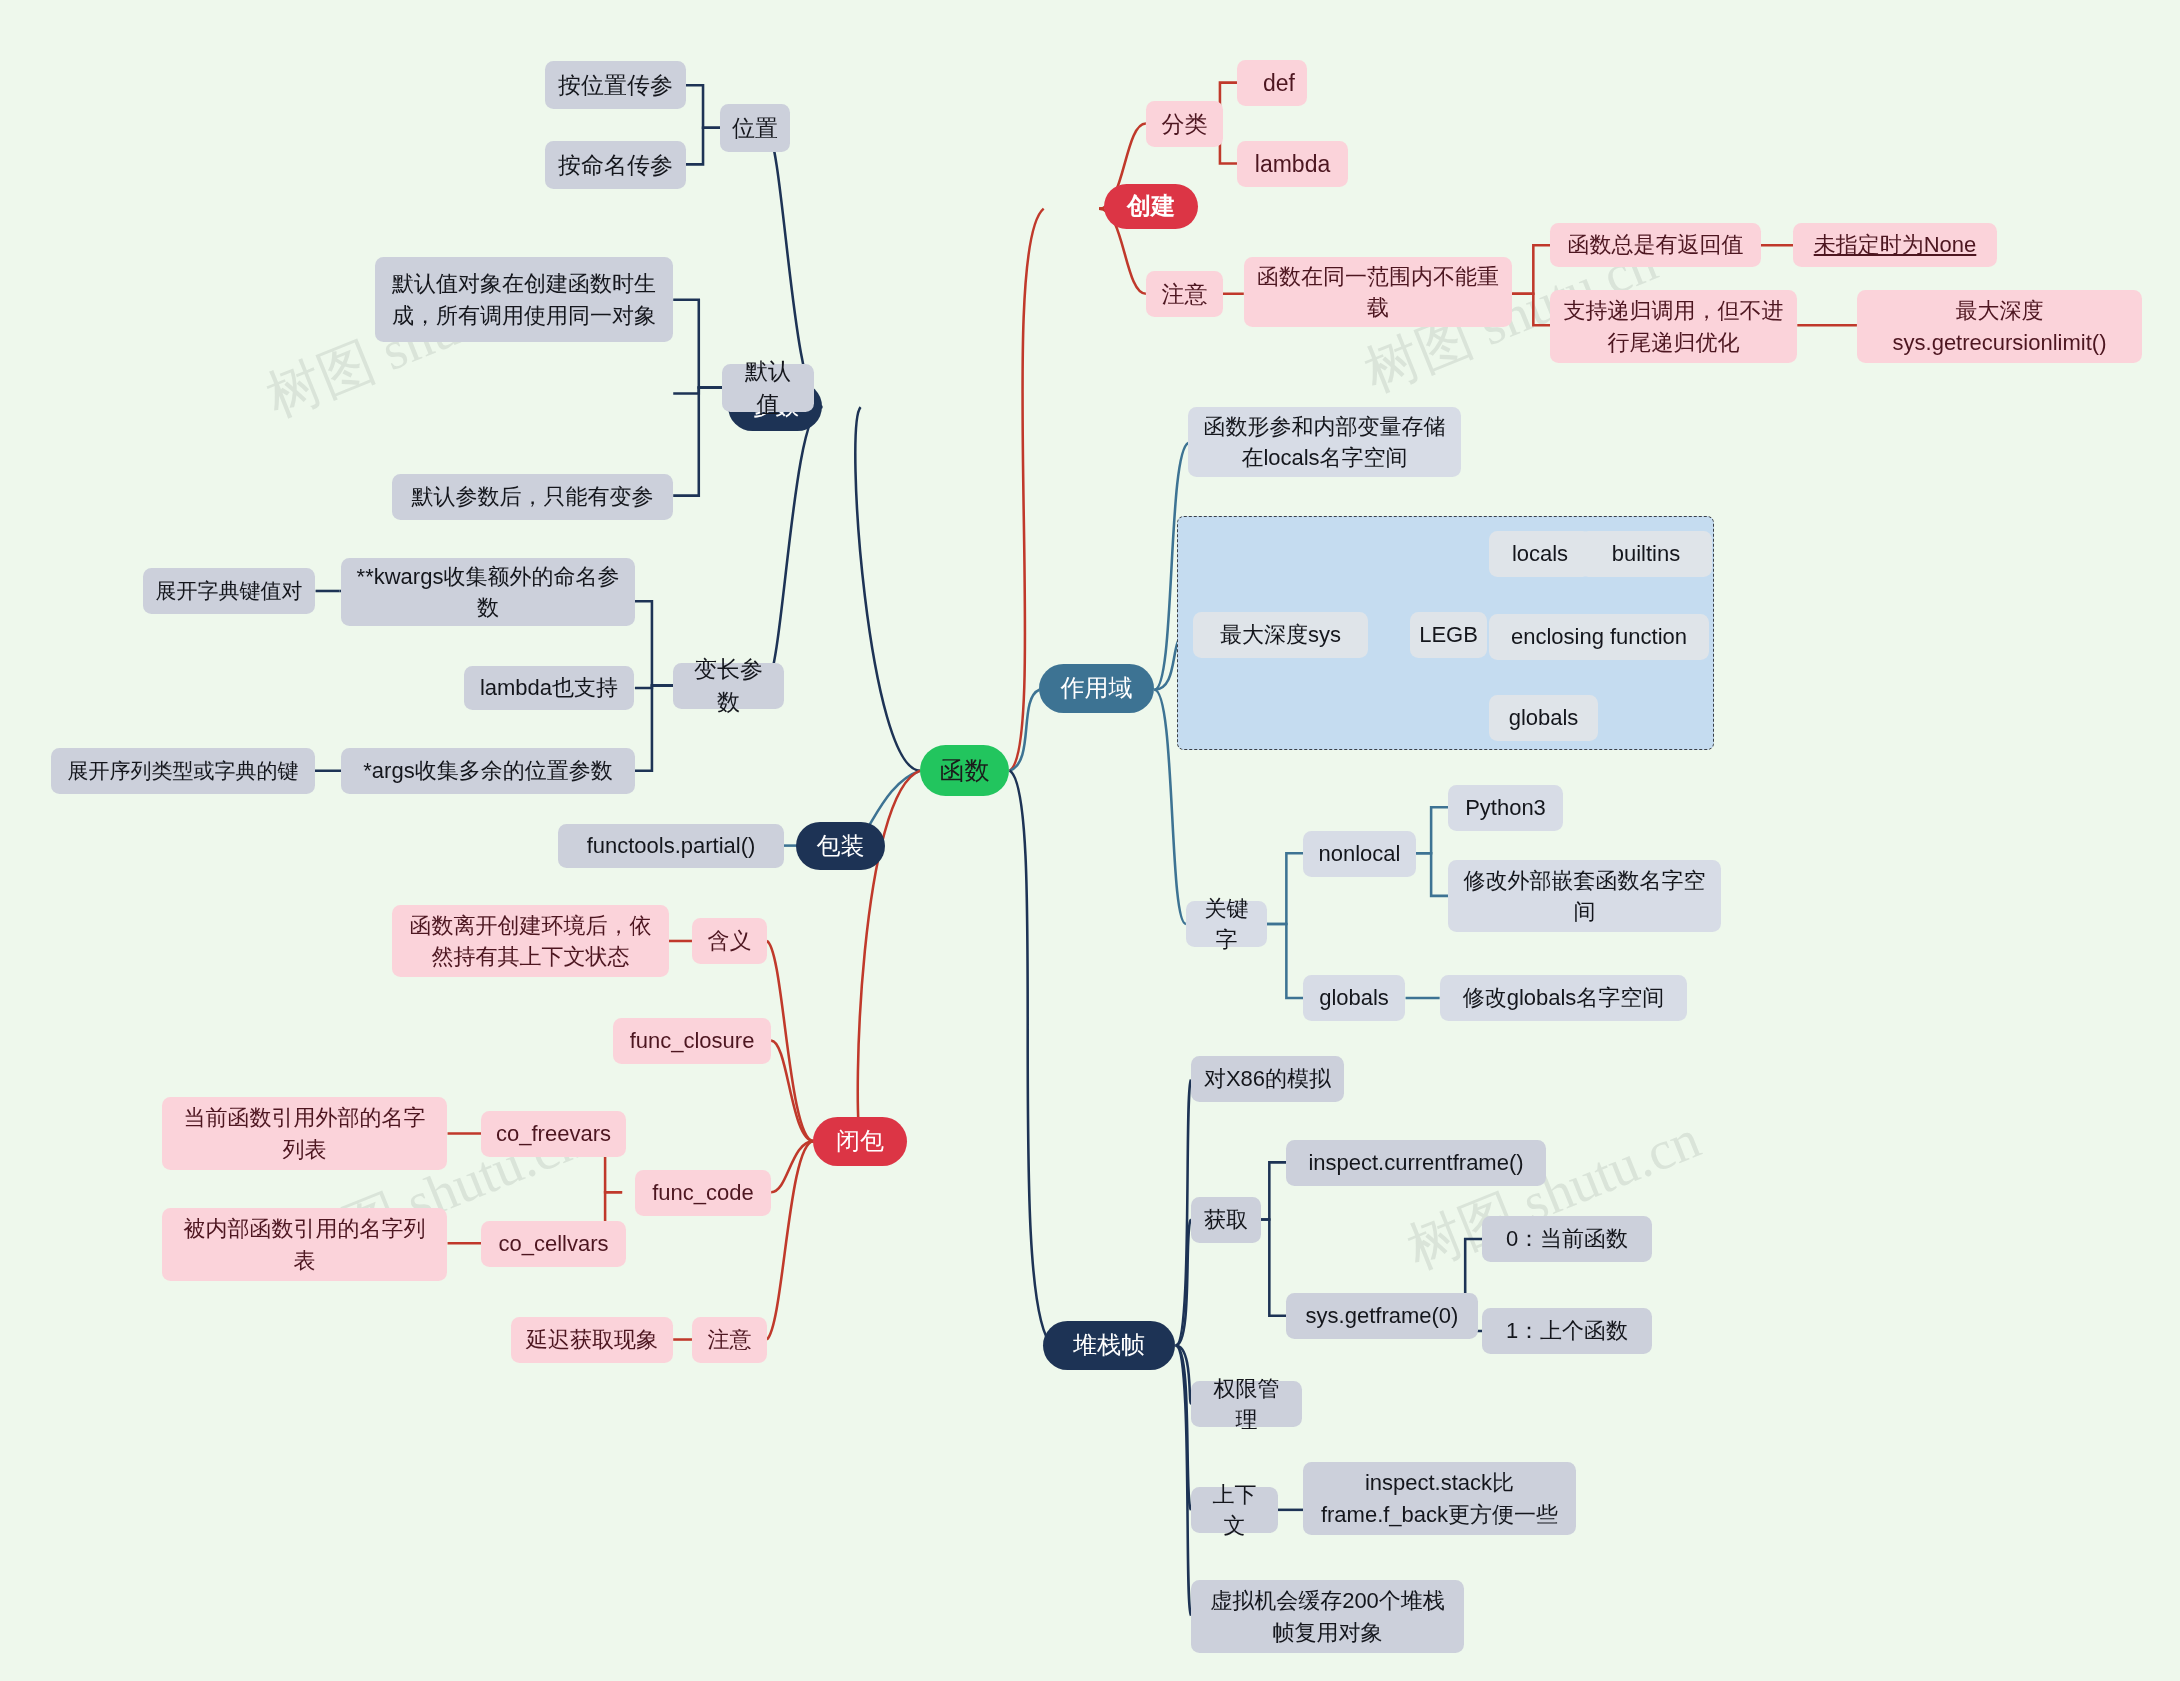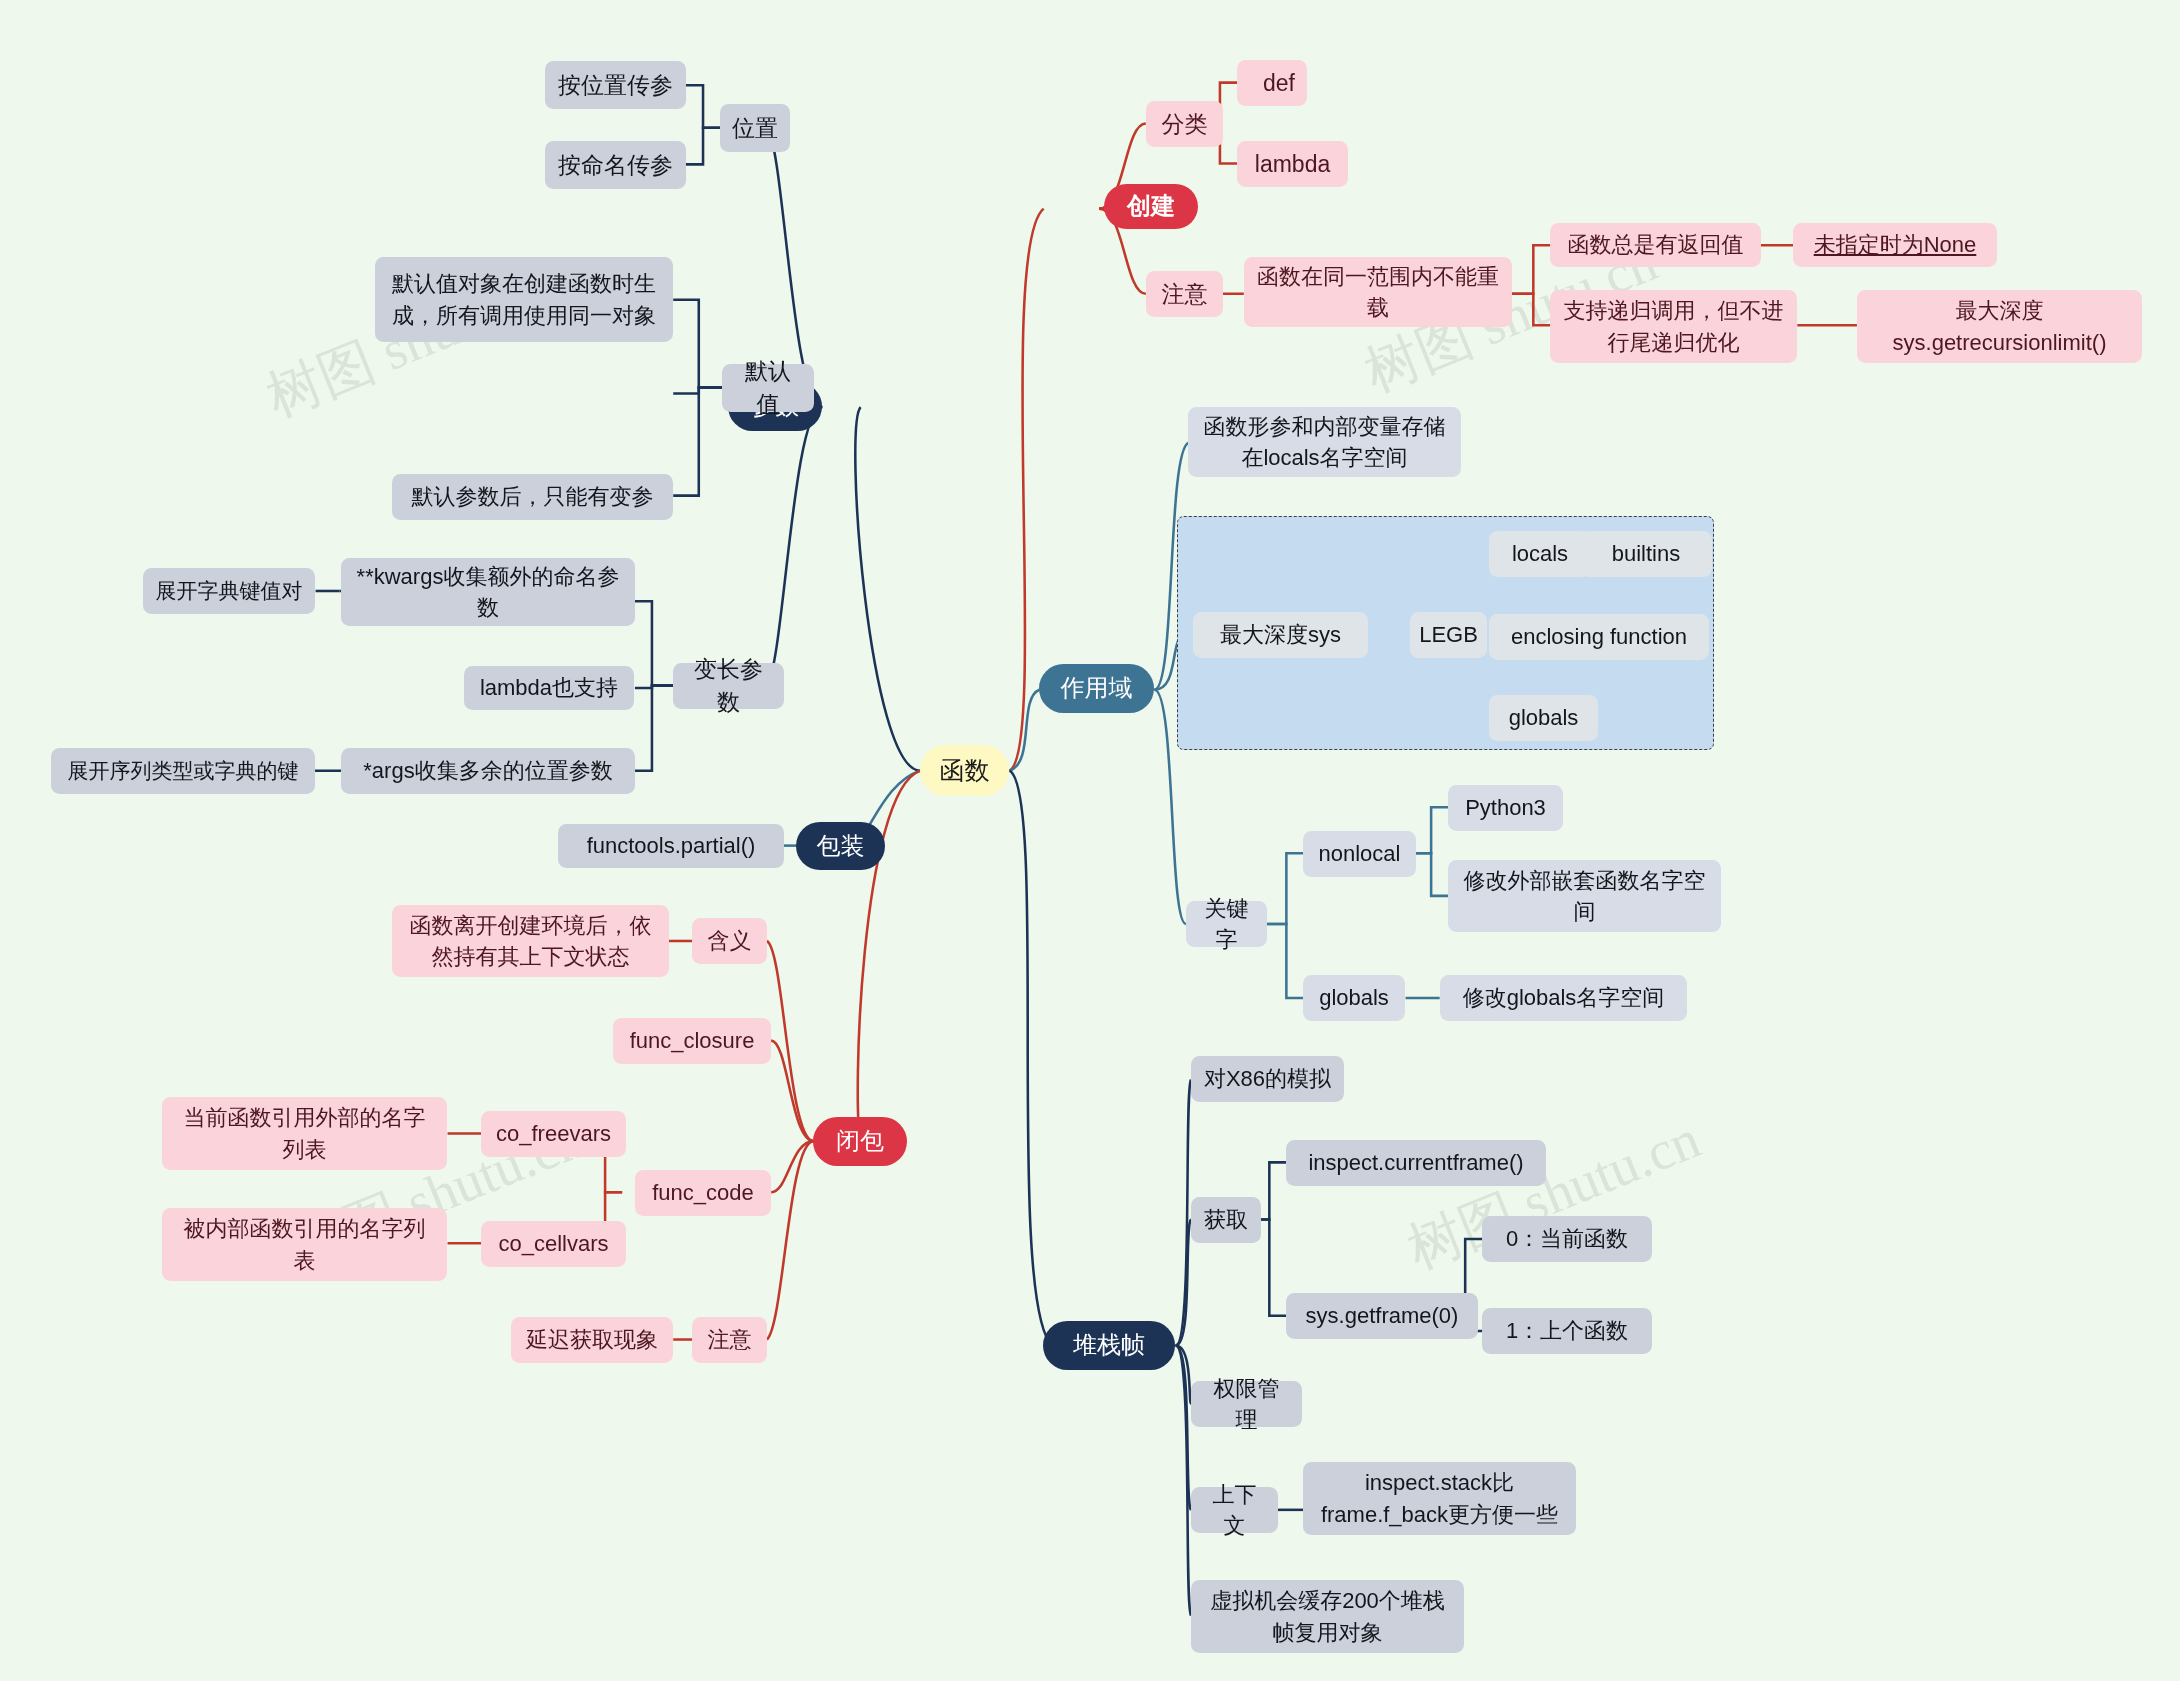--- a/index.html
+++ b/index.html
@@ -30,21 +30,21 @@
     justify-content: center;
     text-align: center;
     border-radius: 8.5px;
     line-height: 1.42;
     padding: 5.1px 12px;
     white-space: pre-line;
   }
 
   
   .n-root {
-    background: #fef9c3;
+    background: #22c55e;
     color: #1b1b1b;
     border-radius: 34px;
     font-size: 25px;
   }
   .n-main-dark {
     background: #1d3355;
     color: #ffffff;
     border-radius: 29px;
     font-size: 24px;
   }

